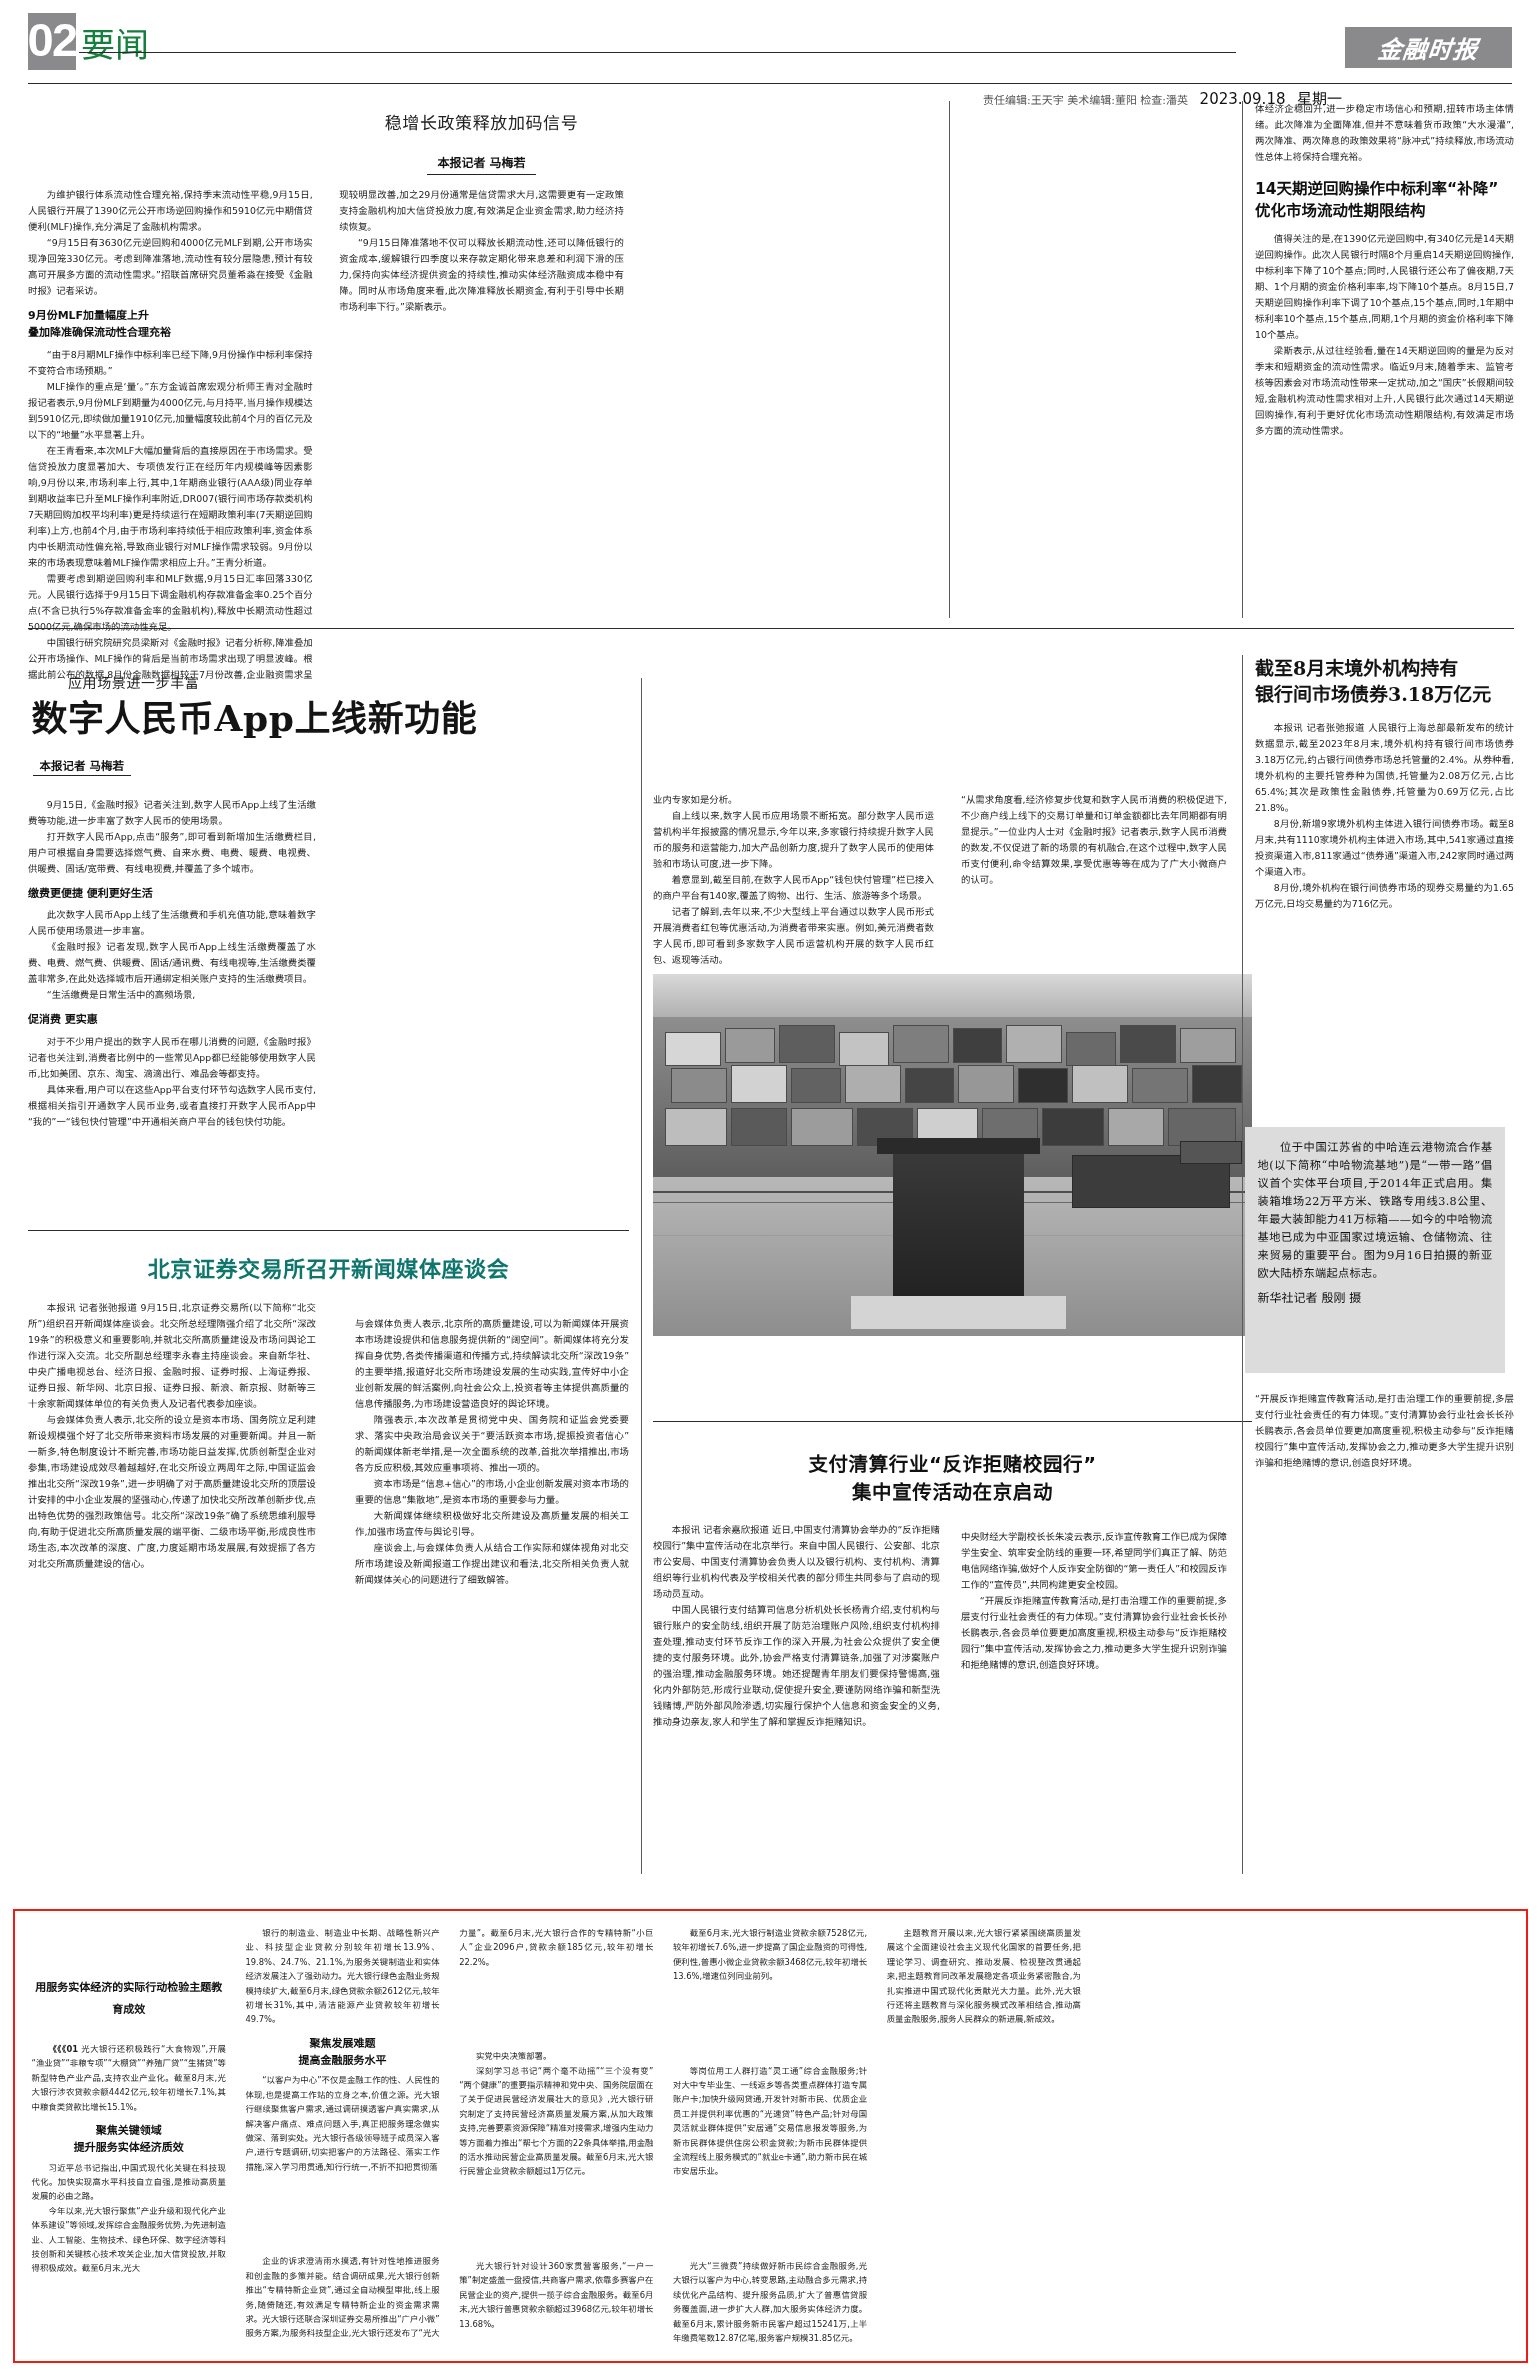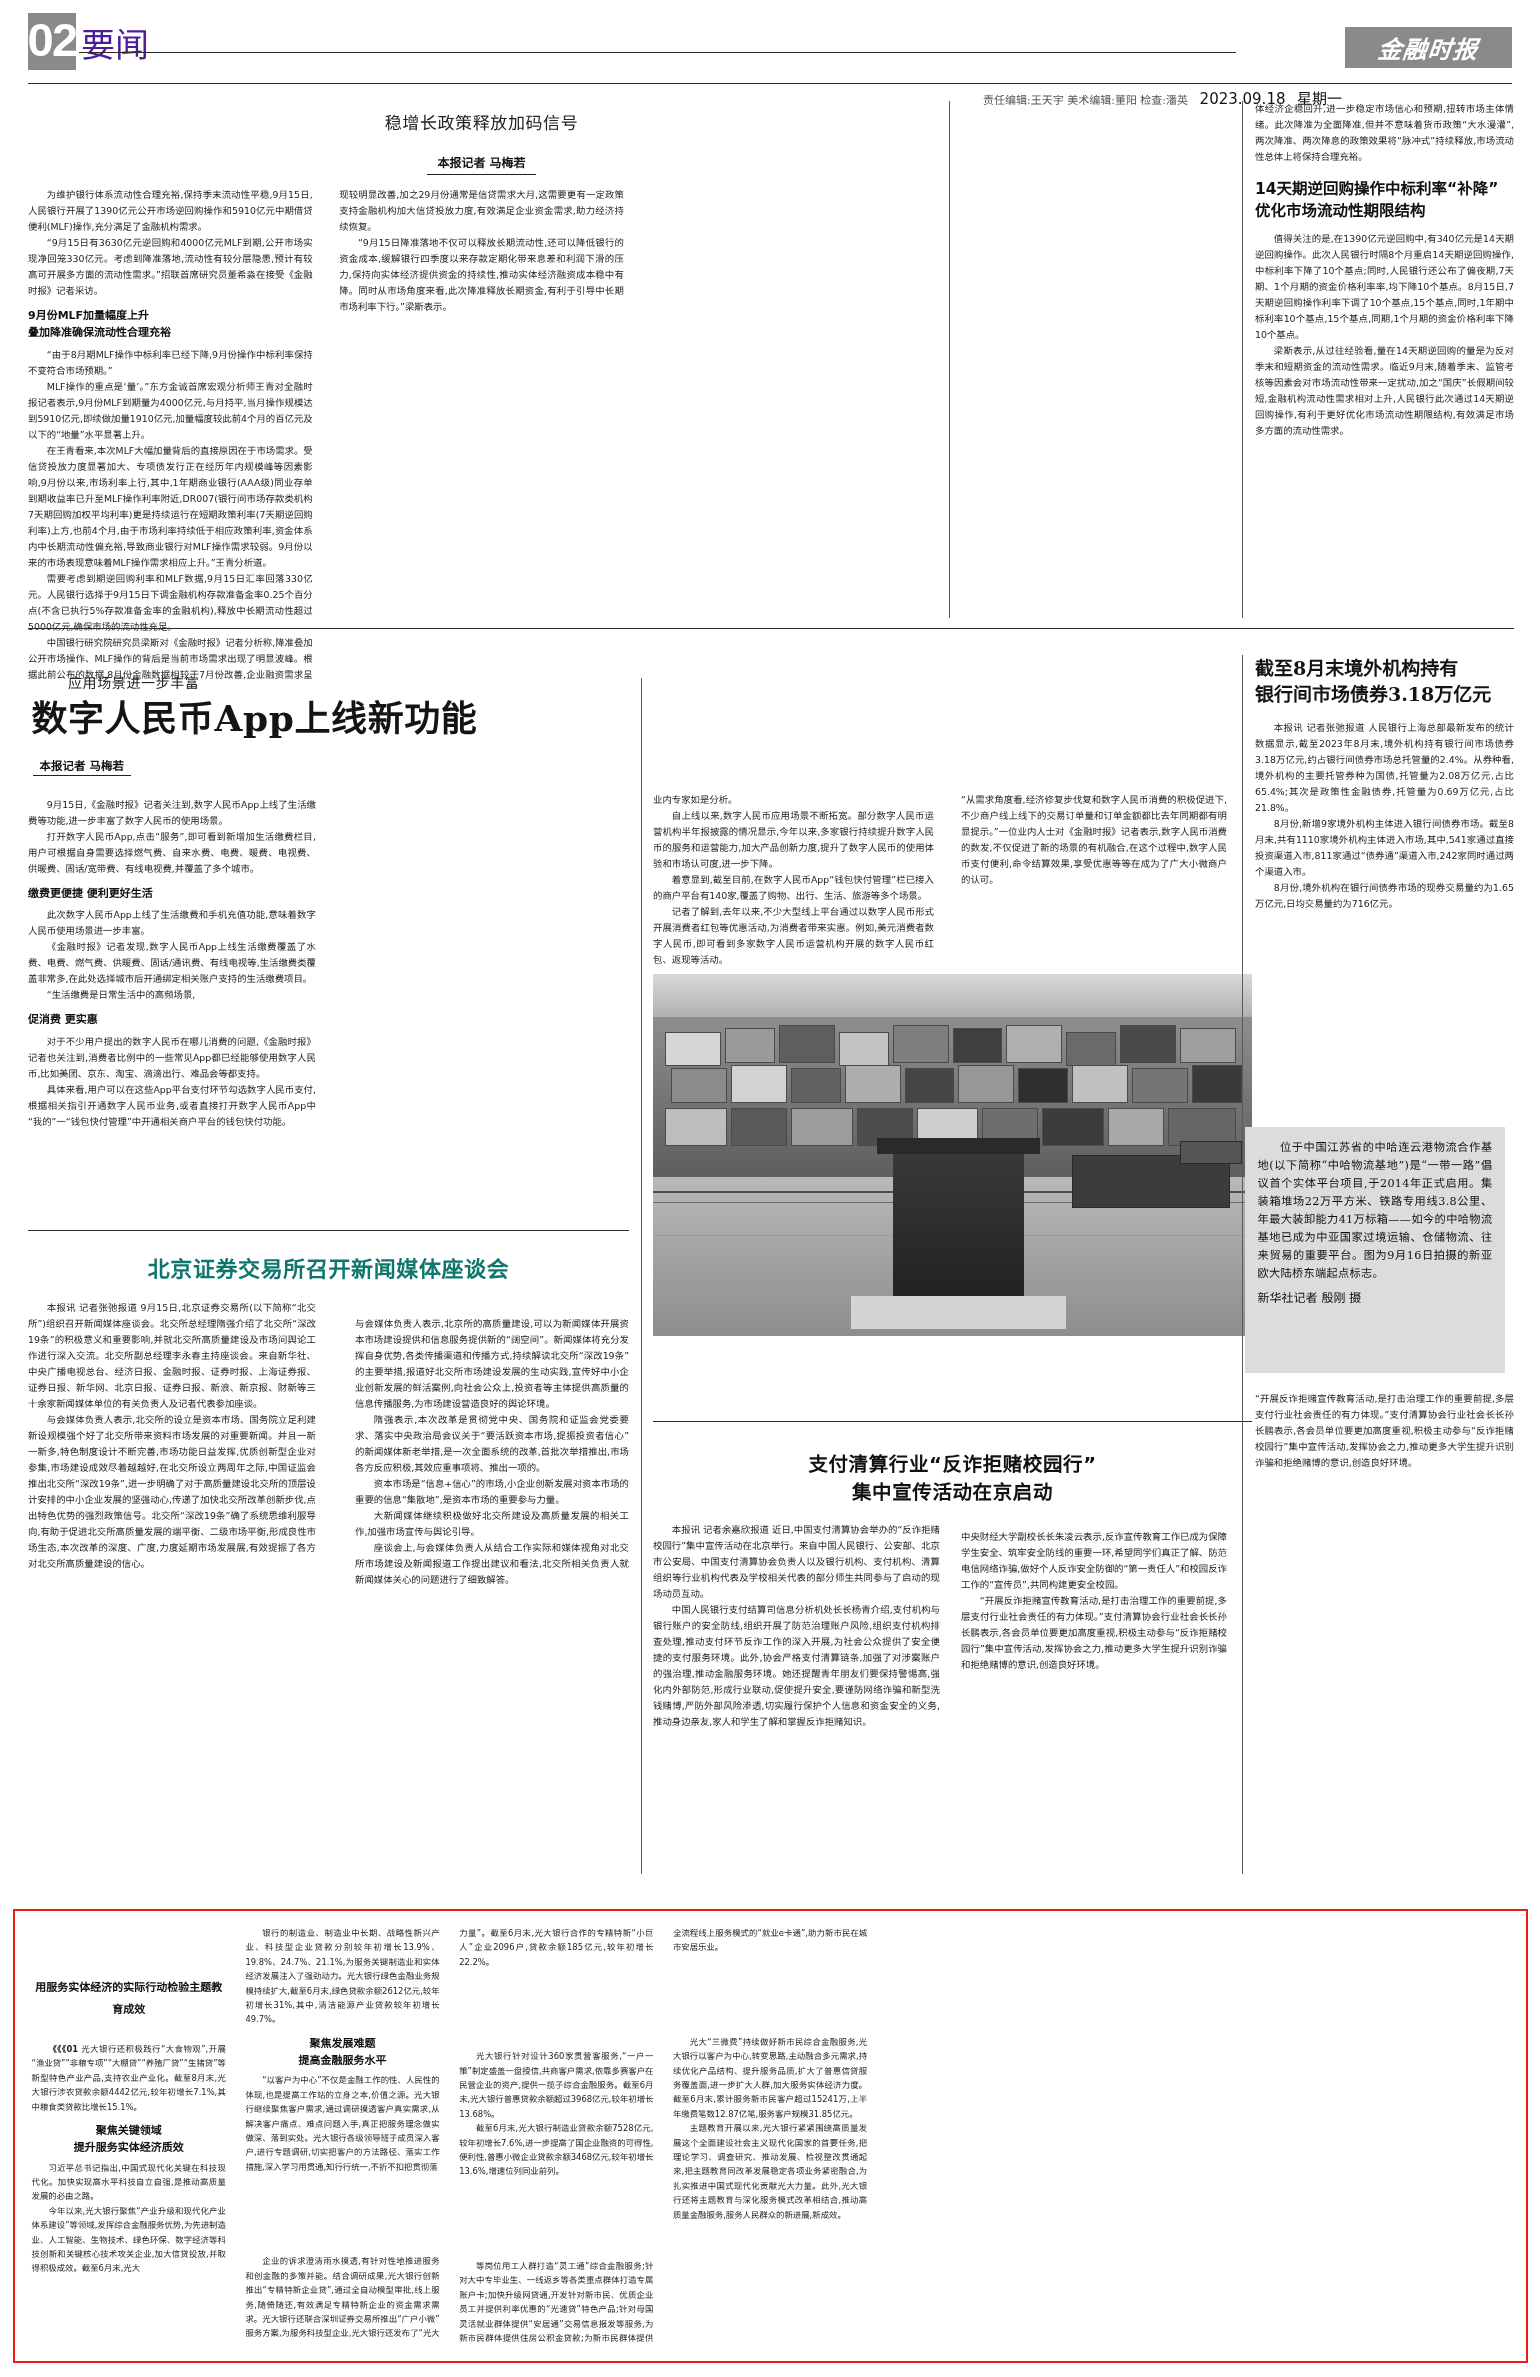--- a/index.html
+++ b/index.html
@@ -20,21 +20,21 @@
     display:flex;align-items:center;justify-content:center;
   }
   .folio-num{
     font-family:"Liberation Sans","DejaVu Sans",sans-serif;
     font-weight:700;font-size:47px;color:#ffffff;line-height:1;
     letter-spacing:-1.7px;margin-top:-2.3px;
   }
   .folio-label{
     position:absolute;left:53px;top:15px;
     font-family:"DejaVu Sans","Liberation Sans",sans-serif;
-    font-size:34px;font-weight:400;color:#4c1d95;line-height:1;
+    font-size:34px;font-weight:400;color:#15803d;line-height:1;
   }
   .rule-top{position:absolute;left:51px;top:39px;right:276px;height:1.1px;background:#2a2a2a;}
   .rule-bottom{position:absolute;left:0px;top:70px;right:0px;height:1.7px;background:#2a2a2a;}
   .nameplate{
     position:absolute;right:0;top:14px;width:167px;height:41px;background:#8a8a8c;
     display:flex;align-items:center;justify-content:center;
   }
   .nameplate-text{
     font-family:"DejaVu Serif","Liberation Serif",serif;
     font-size:24px;color:#fff;font-style:italic;font-weight:700;letter-spacing:1.1px;
@@ -413,20 +413,24 @@
             <div>聚焦发展难题</div>
             <div>提高金融服务水平</div>
           </div>
           <p>“以客户为中心”不仅是金融工作的性、人民性的体现,也是提高工作站的立身之本,价值之源。光大银行继续聚焦客户需求,通过调研摸透客户真实需求,从解决客户痛点、难点问题入手,真正把服务理念做实做深、落到实处。光大银行各级领导班子成员深入客户,进行专题调研,切实把客户的方法路径、落实工作措施,深入学习用贯通,知行行统一,不折不扣把贯彻落</p>
         </div>
 
         <div class="ad-body">
           <p style="margin-top:80px;">企业的诉求澄清雨水摸透,有针对性地推进服务和创金融的多策并能。结合调研成果,光大银行创新推出“专精特新企业贷”,通过全自动模型审批,线上服务,随倚随还,有效满足专精特新企业的资金需求需求。光大银行还联合深圳证券交易所推出“广户小微”服务方案,为服务科技型企业,光大银行还发布了“光大力量”。截至6月末,光大银行合作的专精特新“小巨人”企业2096户,贷款余额185亿元,较年初增长22.2%。</p>
         </div>
 
+        <div class="ad-body">
+          <p style="margin-top:80px;" class="noind">实党中央决策部署。</p>
+          <p>深刻学习总书记“两个毫不动摇”“三个没有变”“两个健康”的重要指示精神和党中央、国务院层面在了关于促进民营经济发展壮大的意见》,光大银行研究制定了支持民营经济高质量发展方案,从加大政策支持,完善要素资源保障“精准对接需求,增强内生动力等方面着力推出“帮七个方面的22条具体举措,用金融的活水推动民营企业高质量发展。截至6月末,光大银行民营企业贷款余额超过1万亿元。</p>
+        </div>
 
         <div class="ad-body">
           <p style="margin-top:80px;">光大银行针对设计360家贯营客服务,“一户一策”制定盛盖一盘授信,共商客户需求,依靠多赛客户在民营企业的资产,提供一揽子综合金融服务。截至6月末,光大银行普惠贷款余额超过3968亿元,较年初增长13.68%。</p>
           <p>截至6月末,光大银行制造业贷款余额7528亿元,较年初增长7.6%,进一步提高了国企业融资的可得性,便利性,普惠小微企业贷款余额3468亿元,较年初增长13.6%,增速位列同业前列。</p>
         </div>
 
         <div class="ad-body">
           <p style="margin-top:80px;">等岗位用工人群打造“灵工通”综合金融服务;针对大中专毕业生、一线返乡等各类重点群体打造专属账户卡;加快升级网贷通,开发针对新市民、优质企业员工并提供利率优惠的“光速贷”特色产品;针对母国灵活就业群体提供“安居通”交易信息报发等服务,为新市民群体提供住房公积金贷款;为新市民群体提供全流程线上服务模式的“就业e卡通”,助力新市民在城市安居乐业。</p>
         </div>
 

